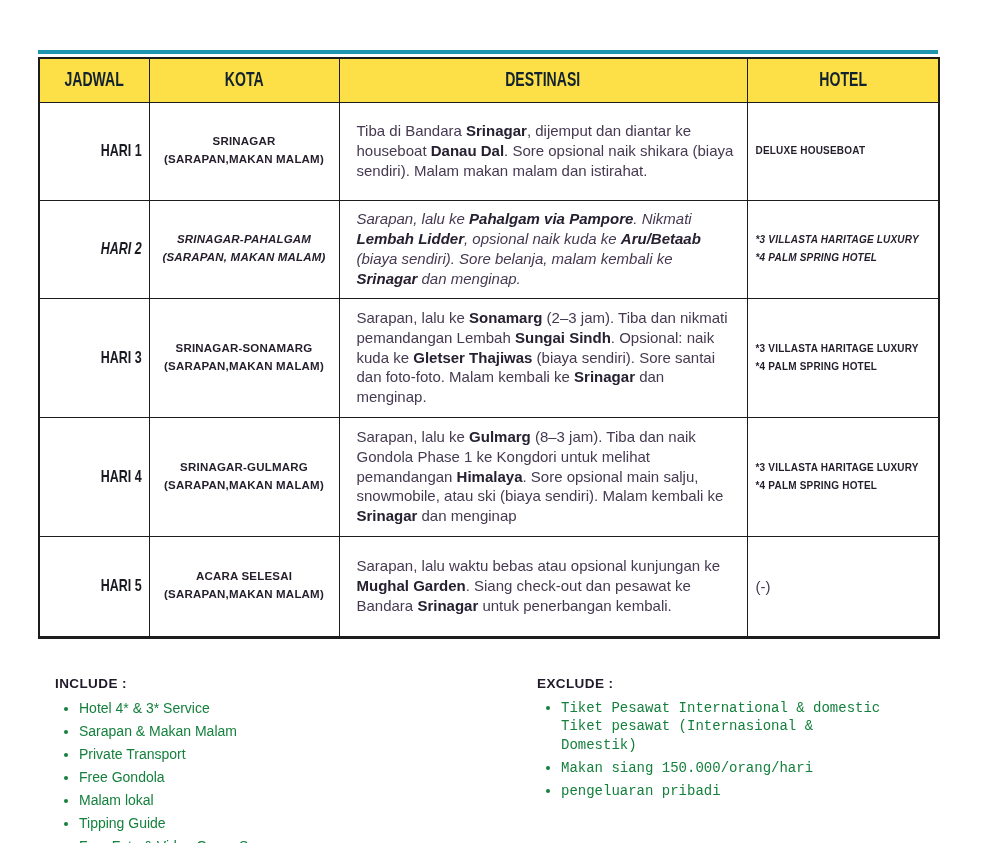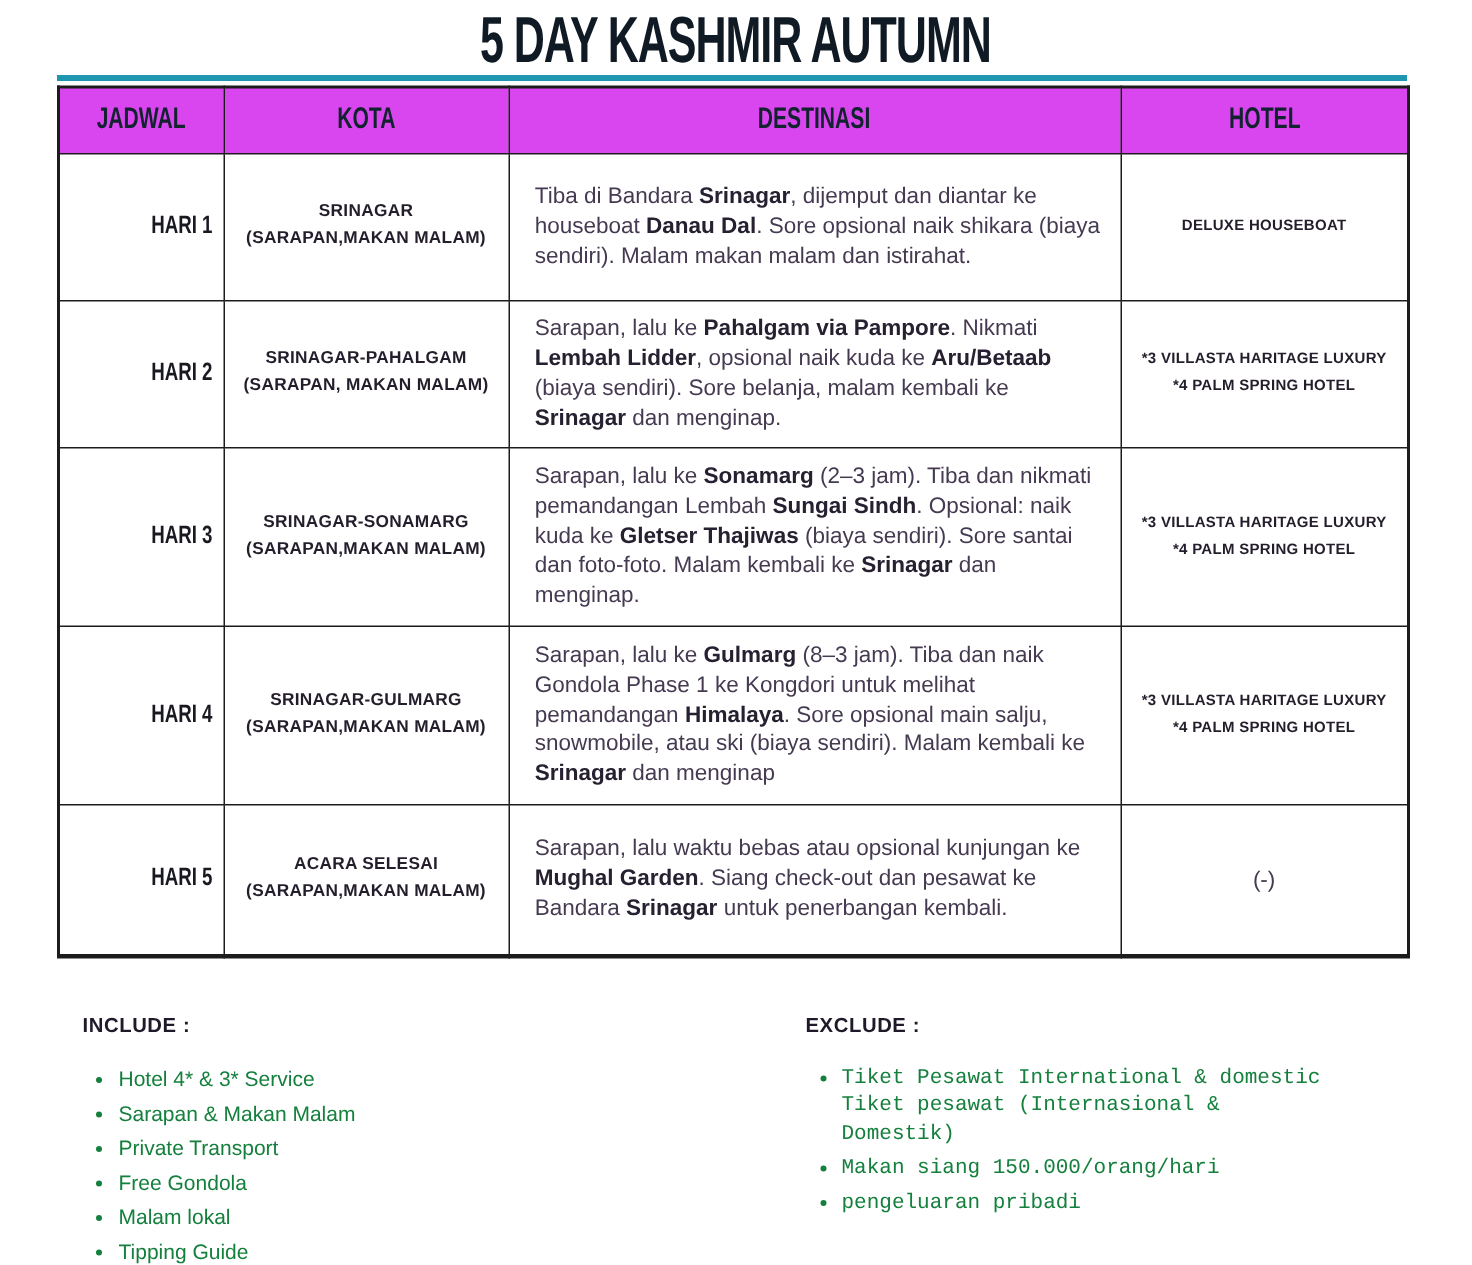--- a/index.html
+++ b/index.html
@@ -36,32 +36,32 @@
     border-collapse: collapse;
     table-layout: fixed;
     border: 2.5px solid #1c1c1c;
     border-bottom-width: 3.5px;
   }
   col.c1 { width: 110px; }
   col.c2 { width: 190px; }
   col.c3 { width: 408px; }
   col.c4 { width: 192px; }
   th, td { border: 1.6px solid #1c1c1c; }
-  thead th { background: #d946ef; height: 44px; text-align: center; vertical-align: middle; padding: 0; }
+  thead th { background: #fde047; height: 44px; text-align: center; vertical-align: middle; padding: 0; }
   .cond-head {
     display: inline-block;
     font-weight: bold;
     font-size: 19px;
     color: #12222e;
     transform: scale(0.74, 1.05);
     transform-origin: center center;
     white-space: nowrap;
   }
   tbody tr:nth-child(1) td { height: 98px; }
-  tbody tr:nth-child(2) td { height: 98px; }
+  tbody tr:nth-child(2) td { height: 98px; font-style: italic; }
   tbody tr:nth-child(3) td { height: 119px; }
   tbody tr:nth-child(4) td { height: 119px; }
   tbody tr:nth-child(5) td { height: 101px; }
 
   td.c-jadwal { text-align: right; vertical-align: middle; }
   .hari {
     display: inline-block;
     font-weight: bold;
     font-size: 16px;
     color: #191922;
@@ -80,59 +80,56 @@
   }
   td.c-dest {
     vertical-align: middle;
     padding: 7px 10px 7px 17px;
     font-size: 15px;
     line-height: 1.33;
     color: #453a51;
   }
   td.c-dest b { color: #262031; font-weight: bold; }
   td.c-hotel {
-    text-align: center; vertical-align: middle;
+    text-align: left; vertical-align: middle;
     padding: 0 8px;
     font-weight: bold;
     font-size: 10px;
     letter-spacing: 0.2px;
     color: #241d2b;
     line-height: 1.8;
     margin-top: 28px;
   }
   .hotel-line.plain { font-weight: normal; font-size: 15px; letter-spacing: 0; color: #453a51; }
 
   
   .lists { position: absolute; left: 55px; top: 676px; width: 890px; display: flex; }
   .list-col-include { width: 482px; }
   .list-col-exclude { width: 400px; }
   .list-heading {
     font-weight: bold;
     font-size: 13.5px;
     letter-spacing: 0.4px;
     color: #20192a;
-    margin-bottom: 19px;
+    margin-bottom: 8px;
   }
   .lists ul { margin: 2px 0 0 0; padding-left: 24px; }
   .lists li {
     font-size: 14px;
     color: #15803d;
     line-height: 1.32;
     margin-bottom: 4.5px;
   }
   .list-col-exclude li { max-width: 330px; font-family: Liberation Mono, monospace; }
 </style>
 </head>
 <body>
 
 <div class="page">
 
-  <div class="title-wrap">
-    <span class="cond-title">5 DAY KASHMIR AUTUMN</span>
-  </div>
 
   <div class="accent-strip"></div>
 
   <table class="itinerary">
     <colgroup>
         <col class="c1">
         <col class="c2">
         <col class="c3">
         <col class="c4">
       </colgroup>

